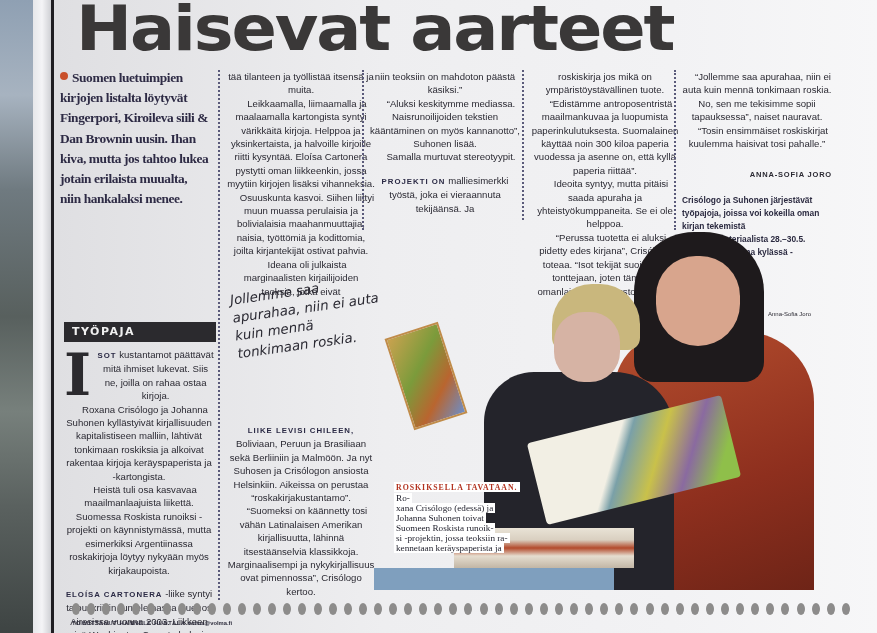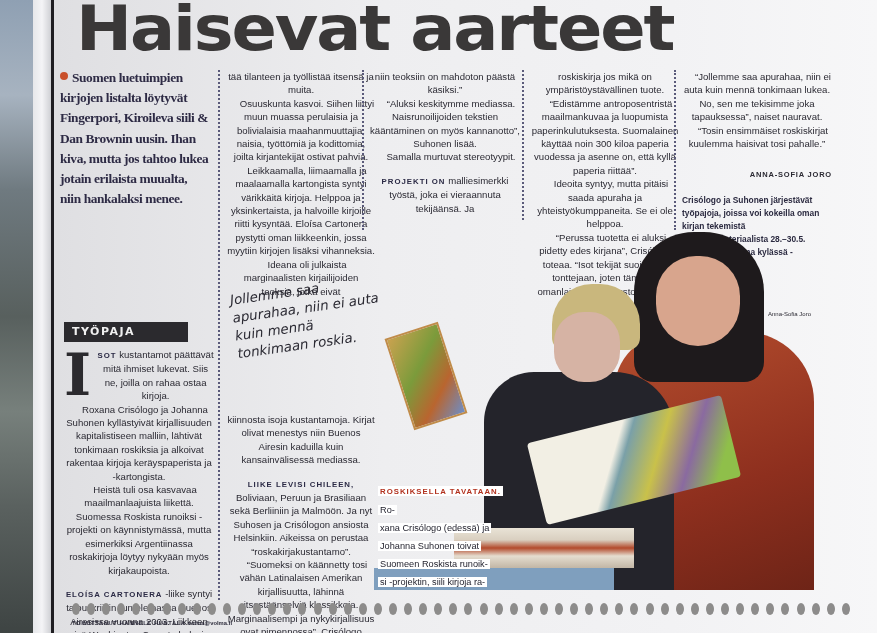--- a/index.html
+++ b/index.html
@@ -32,21 +32,21 @@
   .dotted-left { border-left: 2px dotted #5a5a7a; padding-left: 6px; }
 
   .lead {
     position: absolute; left: 6px; top: 68px; width: 150px;
     font-family: Liberation Serif, serif; font-weight: bold;
     font-size: 13.4px; line-height: 20.2px; color: #2e2b45; letter-spacing: -0.4px;
   }
   .bullet { display: inline-block; width: 8px; height: 8px; border-radius: 50%; background: #c9502b; margin-right: 4px; vertical-align: 2px; }
 
   .section-bar {
-    position: absolute; left: 10px; top: 322px; width: 124px; height: 20px;
+    position: absolute; left: 10px; top: 322px; width: 152px; height: 20px;
     background: #2b2a2e; color: #f0f0f0; font-weight: bold; font-size: 11px;
     letter-spacing: 1.5px; padding: 3px 0 0 8px; font-family: "DejaVu Sans", sans-serif;
   }
 
   .dropcap {
     float: left; font-family: "DejaVu Serif", serif; font-weight: bold;
     font-size: 58px; line-height: 50px; margin: 2px 6px 0 0; color: #2b2a2e;
   }
   .smallcaps { font-weight: bold; font-size: 7.8px; letter-spacing: 1px; text-transform: uppercase; color: #2b2a45; }
   .smallcaps.red { color: #b2321f; }
@@ -67,22 +67,22 @@
   .woman-right-coat { position: absolute; left: 240px; top: 100px; width: 200px; height: 258px; border-radius: 60px 70px 0 0; background: linear-gradient(160deg,#b54e2e,#8e2f1e 60%,#6e2417); }
   .woman-left-hair { position: absolute; left: 178px; top: 52px; width: 88px; height: 66px; border-radius: 40px 40px 12px 12px; background: #c9b77d; }
   .woman-left-face { position: absolute; left: 180px; top: 80px; width: 66px; height: 70px; border-radius: 30px 30px 30px 30px; background: #d6b3a4; }
   .woman-left-body { position: absolute; left: 110px; top: 140px; width: 190px; height: 218px; border-radius: 50px 60px 0 0; background: #24242b; }
   .book-left { position: absolute; left: 24px; top: 96px; width: 56px; height: 96px; background: linear-gradient(135deg,#caa24f,#7b9b3b 40%,#b9652f 70%,#6d8ec7); transform: rotate(-18deg); border: 2px solid #c08c4a; }
   .book-open { position: absolute; left: 160px; top: 186px; width: 200px; height: 84px; background: linear-gradient(120deg,#f2efe4 0%,#f2efe4 40%,#7aa0a8 45%,#c9c14a 60%,#8a6aa0 75%,#8fbf4a 90%); transform: rotate(-14deg); border-radius: 4px; }
   .book-stack { position: absolute; left: 80px; top: 296px; width: 180px; height: 40px; background: linear-gradient(180deg,#e9e3d6 0%,#d9cfc0 30%,#b34a2c 50%,#e5ddcf 70%,#c2b6a5 100%); }
   .photo-base { position: absolute; left: 0; top: 336px; width: 240px; height: 22px; background: #7f9fbe; }
 
   .caption {
-    position: absolute; left: 4px; top: 250px; width: 124px;
-    font-size: 9.2px; line-height: 18px; font-family: Liberation Sans, sans-serif; color: #1e1e2a;
+    position: absolute; left: 20px; top: 250px; width: 124px;
+    font-size: 9.2px; line-height: 10px; font-family: Liberation Serif, serif; color: #1e1e2a;
   }
   .caption span.line { background: #ffffff; padding: 0 2px; box-decoration-break: clone; -webkit-box-decoration-break: clone; }
 
   .credit { position: absolute; left: 768px; top: 311px; font-size: 6px; color: #2b2a33; font-family: "Liberation Sans", sans-serif; }
 
   .holes { position: absolute; left: 70px; top: 603px; display: flex; gap: 7.1px; }
   .hole { width: 8px; height: 12px; border-radius: 50%; background: #8d8c8b; }
 
   .footer { position: absolute; left: 70px; top: 620px; font-size: 5.8px; font-weight: bold; letter-spacing: 0.6px; color: #2d2c3c; font-family: "Liberation Sans", sans-serif; }
   .footer .email { font-weight: bold; letter-spacing: 0; }
@@ -110,25 +110,24 @@
   <div class="col" style="left:10px; top:348px; width:150px;">
     <span class="dropcap">I</span>
     <p class="noindent"><span class="smallcaps">sot</span> <span>kustantamot päättävät mitä ihmiset lukevat. Siis ne, joilla on rahaa ostaa kirjoja.</span></p>
     <p>Roxana Crisólogo ja Johanna Suhonen kyllästyivät kirjallisuuden kapitalistiseen malliin, lähtivät tonkimaan roskiksia ja alkoivat rakentaa kirjoja keräyspaperista ja -kartongista.</p>
     <p>Heistä tuli osa kasvavaa maailmanlaajuista liikettä. Suomessa Roskista runoiksi -projekti on käynnistymässä, mutta esimerkiksi Argentiinassa roskakirjoja löytyy nykyään myös kirjakaupoista.</p>
     <p class="noindent" style="margin-top:10px;"><span class="smallcaps">Eloísa Cartonera</span> <span>-liike syntyi talouskriisin runtelemassa Buenos Airesissa vuonna 2003. Liikkeen isä Washington Cucurto halusi selät-</span></p>
   </div>
 
   <div class="col dotted-left" style="left:164px; top:70px; width:158px; height:530px;">
     <p class="noindent">tää tilanteen ja työllistää itsensä ja muita.</p>
+    <p>Leikkaamalla, liimaamalla ja maalaamalla kartongista syntyi värikkäitä kirjoja. Helppoa ja yksinkertaista, ja halvoille kirjoille riitti kysyntää. Eloísa Cartonera pystytti oman liikkeenkin, jossa myytiin kirjojen lisäksi vihanneksia.</p>
     <p>Osuuskunta kasvoi. Siihen liittyi muun muassa perulaisia ja bolivialaisia maahanmuuttajia, naisia, työttömiä ja kodittomia, joilta kirjantekijät ostivat pahvia.</p>
-    <p>Leikkaamalla, liimaamalla ja maalaamalla kartongista syntyi värikkäitä kirjoja. Helppoa ja yksinkertaista, ja halvoille kirjoille riitti kysyntää. Eloísa Cartonera pystytti oman liikkeenkin, jossa myytiin kirjojen lisäksi vihanneksia.</p>
     <p>Ideana oli julkaista marginaalisten kirjailijoiden teoksia, jotka eivät</p>
     <div style="height:115px;"></div>
-    <p class="noindent">kiinnosta isoja kustantamoja. Kirjat olivat menestys niin Buenos Airesin kaduilla kuin kansainvälisessä mediassa.</p>
     <p class="noindent" style="margin-top:10px;"><span class="smallcaps">Liike levisi Chileen,</span> <span>Boliviaan, Peruun ja Brasiliaan sekä Berliiniin ja Malmöön. Ja nyt Suhosen ja Crisólogon ansiosta Helsinkiin. Aikeissa on perustaa “roskakirjakustantamo”.</span></p>
     <p>“Suomeksi on käännetty tosi vähän Latinalaisen Amerikan kirjallisuutta, lähinnä itsestäänselviä klassikkoja. Marginaalisempi ja nykykirjallisuus ovat pimennossa”, Crisólogo kertoo.</p>
 
   </div>
 
   <div class="pullquote" style="left:175px; top:292px;">Jollemme saa apurahaa, niin ei auta kuin mennä tonkimaan roskia.</div>
 
   <div class="col dotted-left" style="left:308px; top:70px; width:158px; height:160px;">
     <p class="noindent">niin teoksiin on mahdoton päästä käsiksi.”</p>
     <p>“Aluksi keskitymme mediassa. Naisrunoilijoiden tekstien kääntäminen on myös kannanotto”, Suhonen lisää.</p>
@@ -137,21 +136,21 @@
   </div>
 
   <div class="col dotted-left" style="left:468px; top:70px; width:158px; height:150px;">
     <p class="noindent">roskiskirja jos mikä on ympäristöystävällinen tuote.</p>
     <p>“Edistämme antroposentristä maailmankuvaa ja luopumista paperinkulutuksesta. Suomalainen käyttää noin 300 kiloa paperia vuodessa ja asenne on, että kyllä paperia riittää”.</p>
     <p>Ideoita syntyy, mutta pitäisi saada apuraha ja yhteistyökumppaneita. Se ei ole helppoa.</p>
     <p>“Perussa tuotetta ei aluksi pidetty edes kirjana”, Crisólogo toteaa. “Isot tekijät suojelevat tonttejaan, joten tämä on omanlaistaan valtaustoimintaa.”</p>
   </div>
 
   <div class="col dotted-left" style="left:620px; top:70px; width:158px; height:160px;">
-    <p>“Jollemme saa apurahaa, niin ei auta kuin mennä tonkimaan lukea. No, sen me tekisimme joka tapauksessa”, naiset nauravat.</p>
+    <p>“Jollemme saa apurahaa, niin ei auta kuin mennä tonkimaan roskia. No, sen me tekisimme sopii tapauksessa”, naiset nauravat.</p>
     <p>“Tosin ensimmäiset roskiskirjat kuulemma haisivat tosi pahalle.”</p>
     <div class="byline">Anna-Sofia Joro</div>
     <div class="info">Crisólogo ja Suhonen järjestävät työpajoja, joissa voi kokeilla oman kirjan tekemistä kierrätysmateriaalista 28.–30.5. Helsingin Maailma kylässä -festivaalilla.</div>
   </div>
 
   <div class="photo" style="left:320px;">
     <div class="woman-right-coat"></div>
     <div class="woman-right-hair"></div>
     <div class="woman-right-face"></div>
     <div class="woman-left-body"></div>
@@ -160,21 +159,21 @@
     <div class="book-left"></div>
     <div class="book-open"></div>
     <div class="photo-base"></div>
     <div class="book-stack"></div>
 
     <div class="caption">
       <span class="line"><span class="smallcaps red">Roskiksella tavataan.</span> <span>Ro-</span></span><br>
       <span class="line">xana Crisólogo (edessä) ja</span><br>
       <span class="line">Johanna Suhonen toivat</span><br>
       <span class="line">Suomeen Roskista runoik-</span><br>
-      <span class="line">si -projektin, siili kirjoja ra-</span><br>
+      <span class="line">si -projektin, jossa teoksiin ra-</span><br>
       <span class="line">kennetaan keräyspaperista ja</span><br>
       
     </div>
   </div>
 
   <div class="credit" style="left:714px;">Anna-Sofia Joro</div>
 
   <div class="holes" style="left:18px;">
     <div class="hole"></div>
       <div class="hole"></div>

